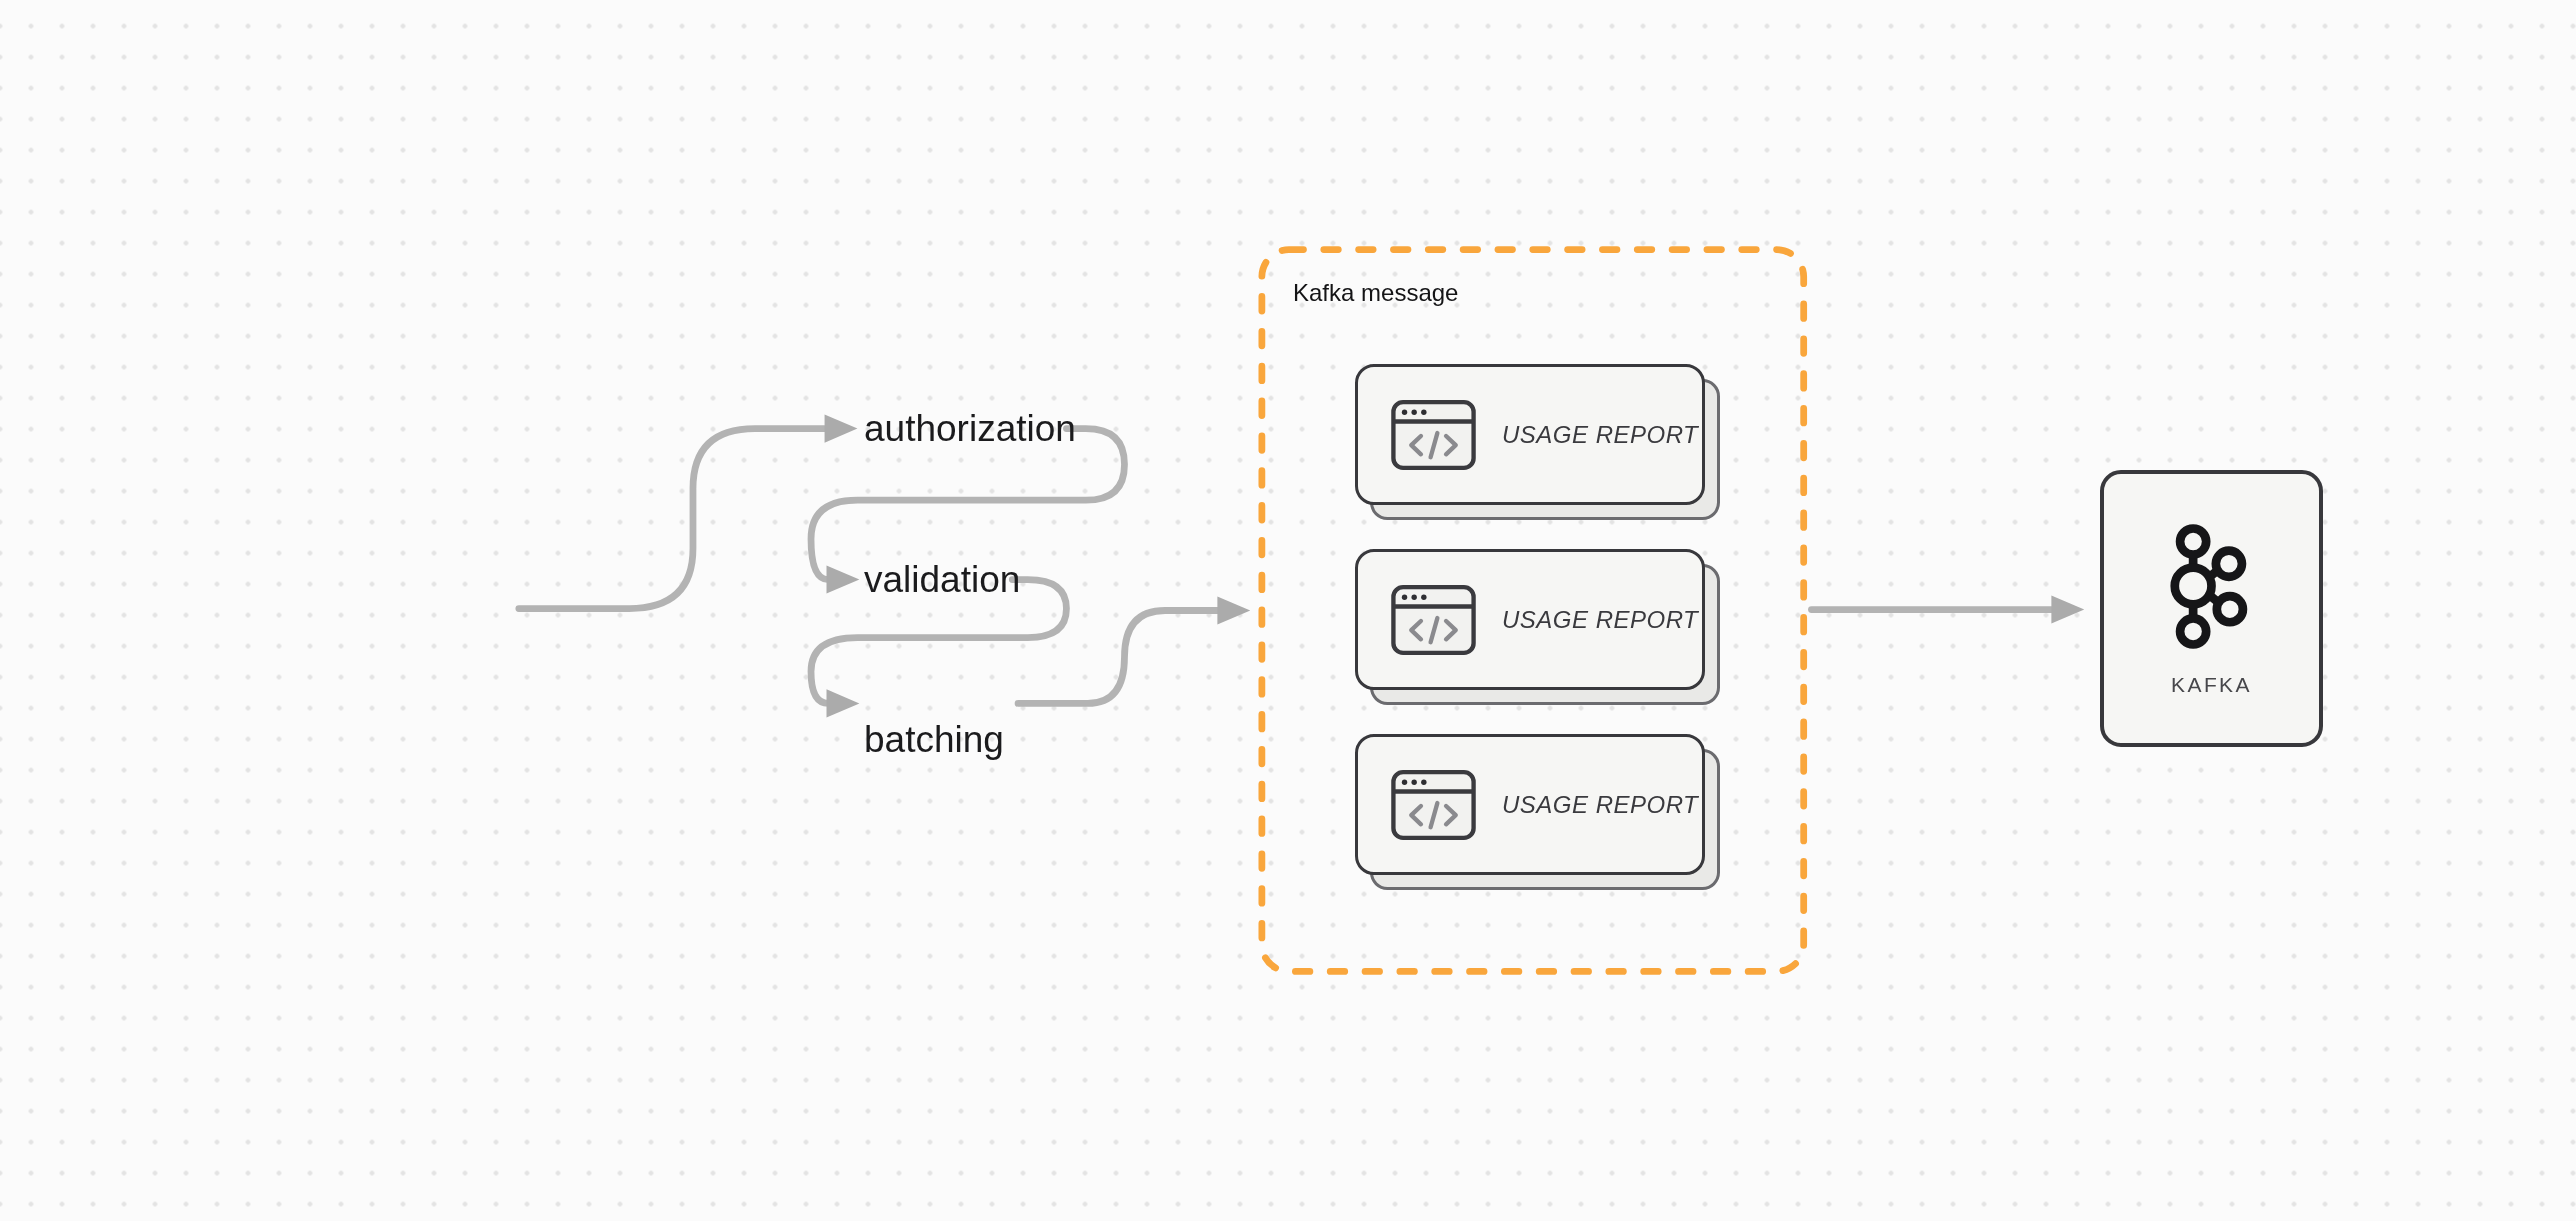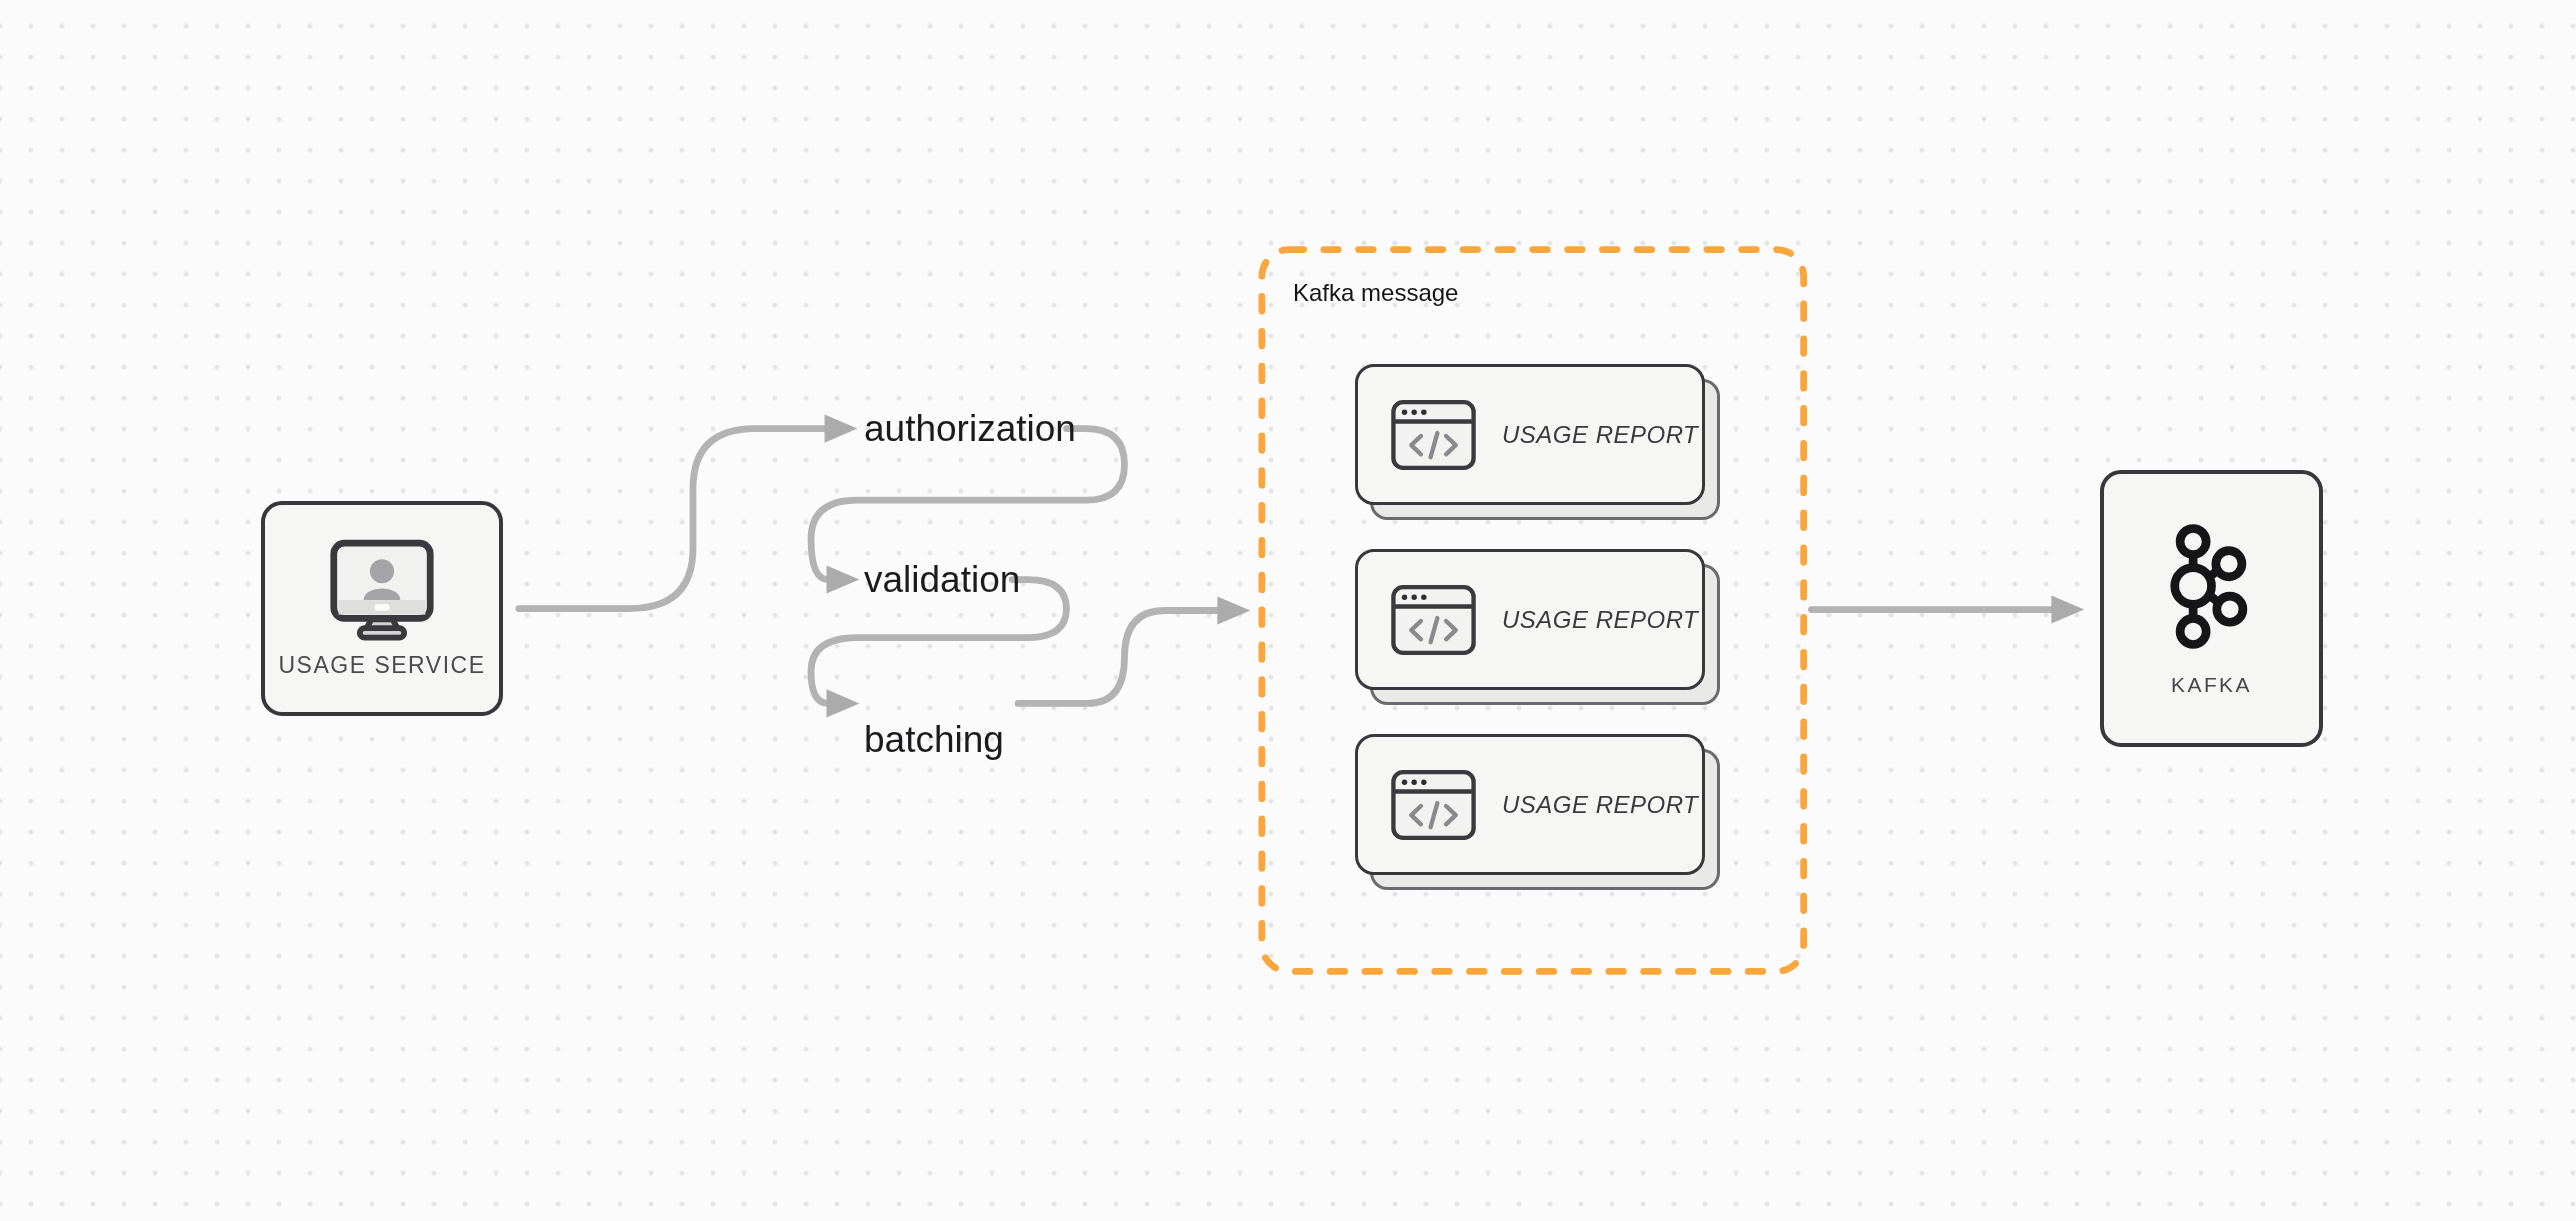--- a/index.html
+++ b/index.html
@@ -142,32 +142,20 @@
     <path class="wire" d="M1046 599 H1062 Q1102 599 1102 629 Q1102 659 1062 659 H886 Q838 659 838 694 Q838 727 856 727"></path>
     <polygon class="head" points="854,712.5 854,741.5 888,727"></polygon>
 
     <path class="wire" d="M1052 727 H1124 Q1162 727 1162 679 Q1162 631 1204 631 H1258"></path>
     <polygon class="head" points="1258,616.5 1258,645.5 1292,631"></polygon>
 
     <path class="wire" d="M1872 630 H2120"></path>
     <polygon class="head" points="2120,615.5 2120,644.5 2154,630"></polygon>
   </svg>
 
-  <div class="node" id="usage-service-node">
-    <svg width="108" height="103" viewBox="0 0 112 106">
-      <rect x="6" y="5" width="100" height="78" rx="11" fill="#F1F1F0" stroke="#3A3A3E" stroke-width="7"></rect>
-      <rect x="11" y="64" width="90" height="15" fill="#DEDEDD"></rect>
-      <circle cx="56" cy="34" r="12.5" fill="#A4A4A8"></circle>
-      <path d="M37 64 C37 48 75 48 75 64 Z" fill="#A4A4A8"></path>
-      <rect x="48" y="68" width="16" height="7" rx="3.5" fill="#FBFBFB"></rect>
-      <path d="M45 84 L67 84 L73 95 L39 95 Z" fill="#D2D2D1" stroke="#3A3A3E" stroke-width="6" stroke-linejoin="round"></path>
-      <rect x="33" y="93" width="46" height="10" rx="5" fill="#D2D2D1" stroke="#3A3A3E" stroke-width="6"></rect>
-    </svg>
-    <div class="node-label">USAGE SERVICE</div>
-  </div>
 
   <div class="flow-label" id="flow-label-authorization">authorization</div>
   <div class="flow-label" id="flow-label-validation">validation</div>
   <div class="flow-label" id="flow-label-batching">batching</div>
 
   <div class="group-title">Kafka message</div>
 
   <div class="report-card" id="report-card-1">
     <div class="card-back"></div>
     <div class="card-front">

